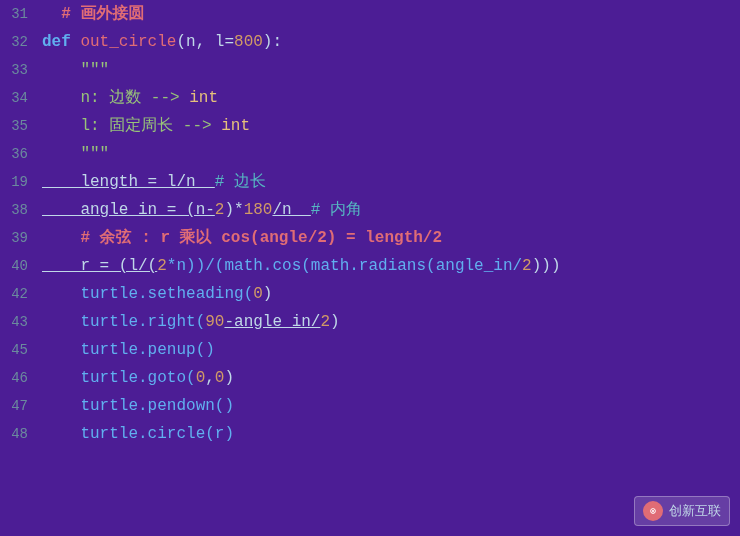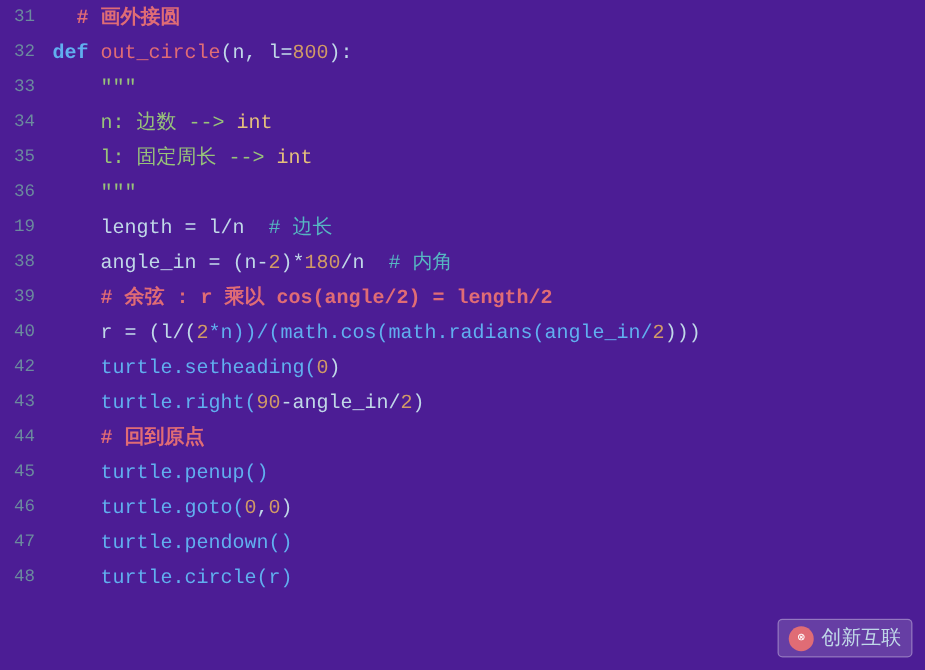--- a/index.html
+++ b/index.html
@@ -50,21 +50,21 @@
       line-height: 28px;
       color: #c0d8e8;
     }
 
     
     .kw-def { color: #61afef; font-weight: bold; } 
     .cn-comment { color: #56b6c2; } 
     .fn-name { color: #e06c75; } 
     .num { color: #d19a66; } 
     .str-doc { color: #98c379; } 
-    .var { color: #c0d8e8; } 
+    .var { color: #c0d8e8; text-decoration: underline; } 
     .fn-call { color: #61afef; } 
     .punc { color: #c0d8e8; }
     .type-int { color: #e5c07b; }
     .highlight-comment { color: #e06c75; font-weight: bold; }
 
     
     .watermark {
       position: absolute;
       bottom: 10px;
       right: 10px;
@@ -84,21 +84,21 @@
       border-radius: 50%;
       display: flex;
       align-items: center;
       justify-content: center;
       font-size: 10px;
       color: white;
     }
 
     .watermark-text {
       color: #c0d8e8;
-      font-size: 16px;
+      font-size: 13px;
       font-family: sans-serif;
     }
   </style>
 </head>
 <body>
 
 <div class="code-container">
   <div id="code-lines">
       <div class="code-row">
         <div class="line-num">31</div>
@@ -142,24 +142,20 @@
       </div>
       <div class="code-row">
         <div class="line-num">42</div>
         <div class="line-content"><span class="fn-call">    turtle.setheading(</span><span class="num">0</span><span class="punc">)</span></div>
       </div>
       <div class="code-row">
         <div class="line-num">43</div>
         <div class="line-content"><span class="fn-call">    turtle.right(</span><span class="num">90</span><span class="var">-angle_in/</span><span class="num">2</span><span class="punc">)</span></div>
       </div>
       <div class="code-row">
-        <div class="line-num">44</div>
-        <div class="line-content"><span class="highlight-comment">    # 回到原点</span></div>
-      </div>
-      <div class="code-row">
         <div class="line-num">45</div>
         <div class="line-content"><span class="fn-call">    turtle.penup()</span></div>
       </div>
       <div class="code-row">
         <div class="line-num">46</div>
         <div class="line-content"><span class="fn-call">    turtle.goto(</span><span class="num">0</span><span class="punc">,</span><span class="num">0</span><span class="punc">)</span></div>
       </div>
       <div class="code-row">
         <div class="line-num">47</div>
         <div class="line-content"><span class="fn-call">    turtle.pendown()</span></div>

